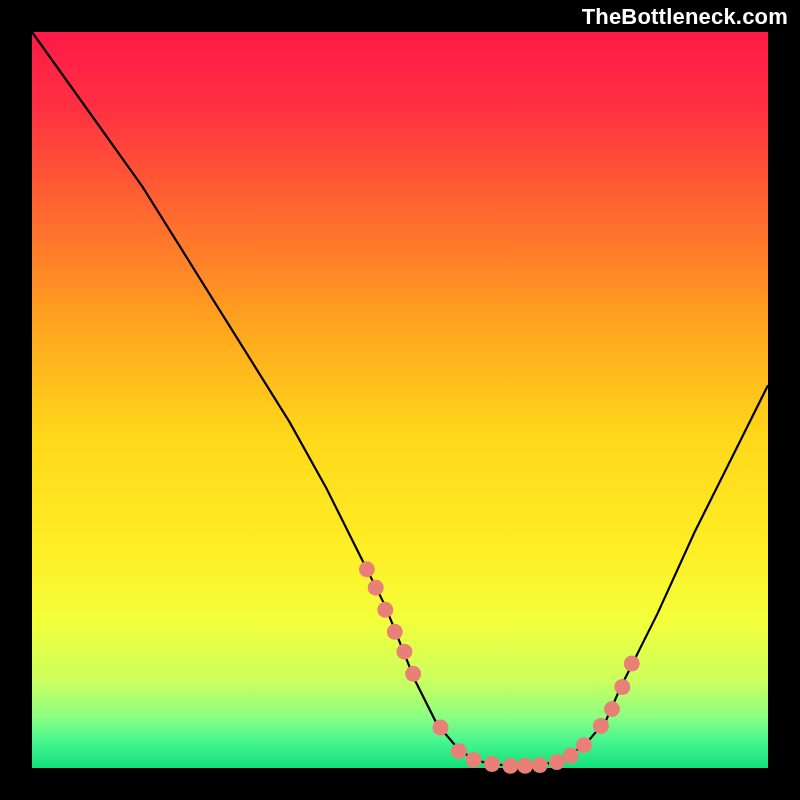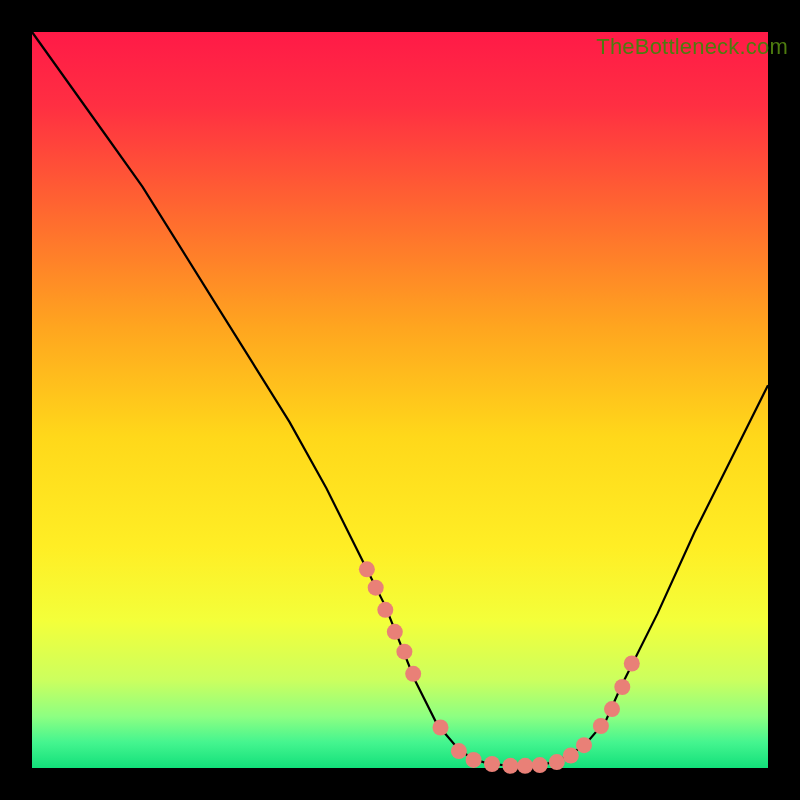--- a/index.html
+++ b/index.html
@@ -14,27 +14,26 @@
   .stage {
     position: relative;
     width: 800px;
     height: 800px;
     background: #000;
   }
   .watermark {
     position: absolute;
     top: 4px;
     right: 12px;
-    color: #4d7c0f;
+    color: #ffffff;
     font-size: 22px;
-    font-weight: 400;
+    font-weight: 700;
     letter-spacing: 0.2px;
     z-index: 5;
     user-select: none;
-    margin-top: 30px;
   }
   svg {
     position: absolute;
     left: 0;
     top: 0;
   }
 </style>
 </head>
 <body>
 <div class="stage">

